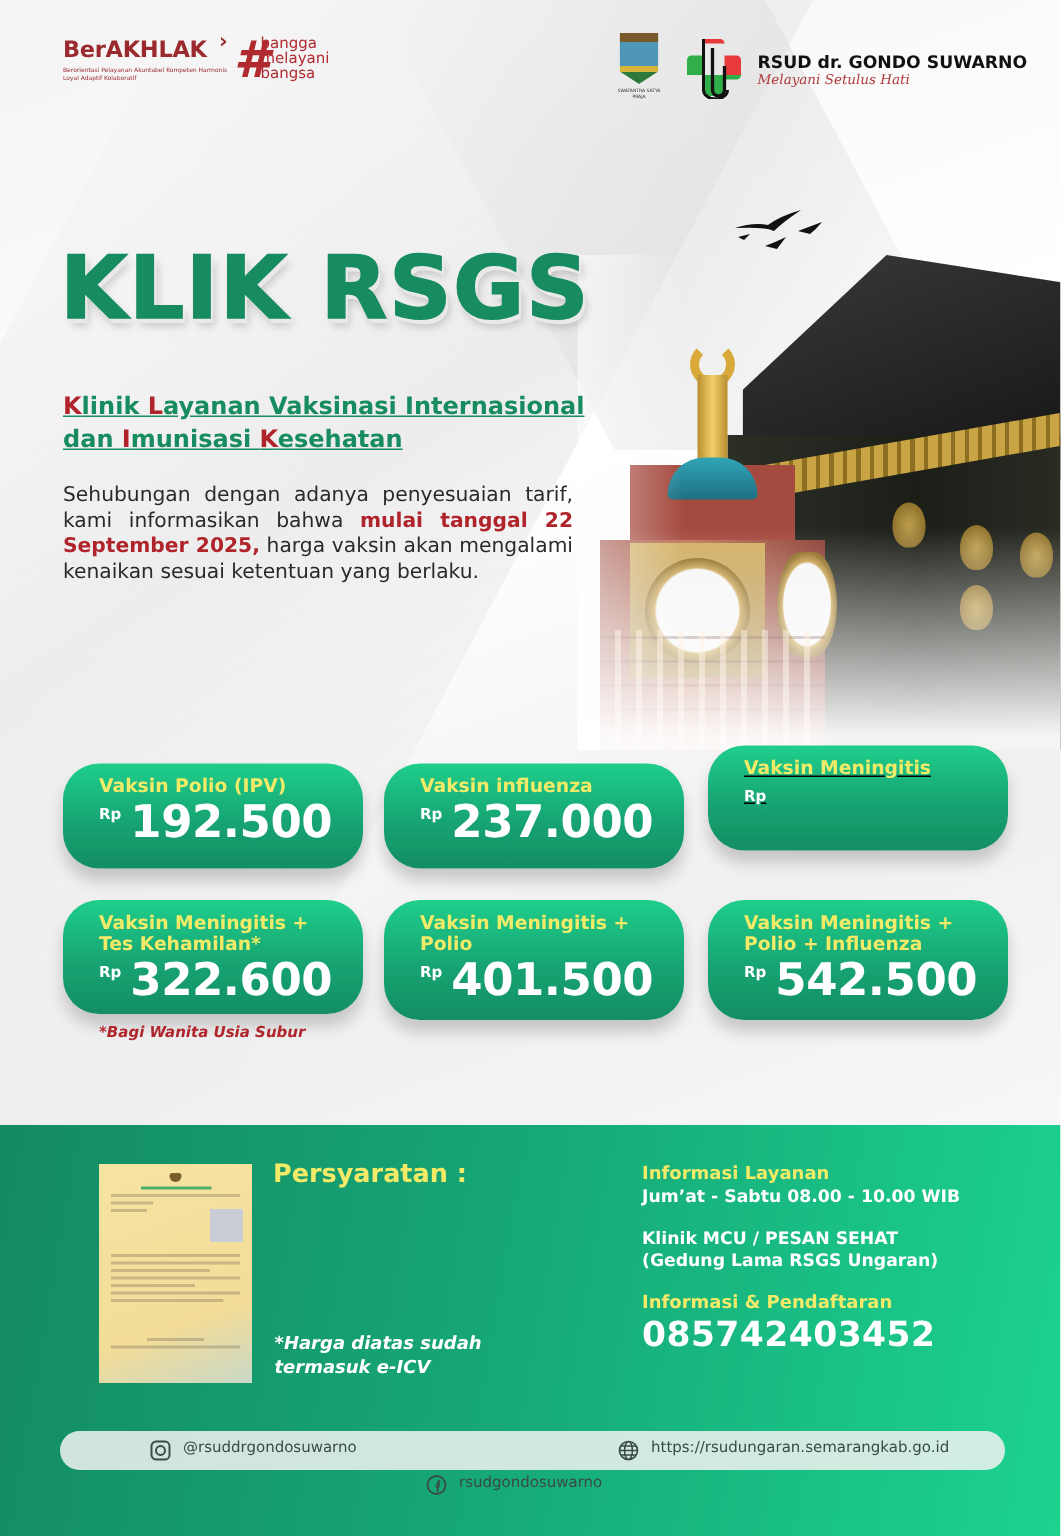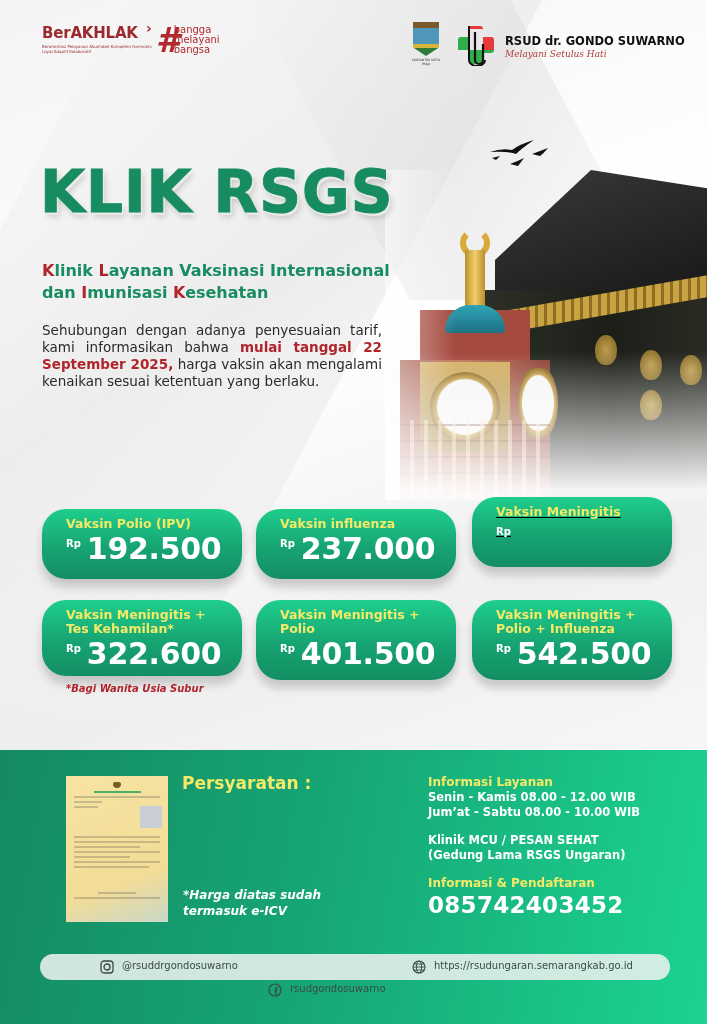--- a/index.html
+++ b/index.html
@@ -36,21 +36,21 @@
   
   .birds { left: 490px; top: 138px; width: 70px; height: 35px; }
 
   
   .main-title {
     left: 40px; top: 158px;
     font-family: "DejaVu Sans", sans-serif; font-weight: 900; font-size: 58px; letter-spacing: 1px;
     color: #178c60; -webkit-text-stroke: 1px #178c60;
     text-shadow: 2px 3px 0 #e9e9e9, 3px 5px 6px rgba(0,0,0,0.18);
   }
-  .subtitle { left: 42px; top: 260px; font-size: 16px; font-weight: 700; color: #178c60; line-height: 22px; }
+  .subtitle { left: 42px; top: 260px; font-size: 16px; font-weight: 700; color: #178c60; line-height: 22px; text-decoration: underline; }
   .subtitle .r { color: #b0242b; }
 
   .intro { left: 42px; top: 322px; width: 340px; font-size: 13.5px; line-height: 17px; color: #2a2a2a; text-align: justify; text-align-last: left; }
   .intro .hl { color: #b0242b; font-weight: 700; }
 
   
   .illustration { left: 385px; top: 170px; width: 322px; height: 330px; overflow: hidden; }
   .kaaba-top { position: absolute; left: 110px; top: 0; width: 240px; height: 150px; background: linear-gradient(160deg, #3a3a3a, #121212); clip-path: polygon(40% 0, 100% 15%, 100% 100%, 0 100%, 0 60%); }
   .kaaba-body { position: absolute; left: 100px; top: 120px; width: 230px; height: 220px; background: linear-gradient(90deg, #2b2f26 0%, #1c1f18 55%, #2a2c24 100%); }
   .kaaba-band { position: absolute; left: 90px; top: 125px; width: 240px; height: 22px; background: repeating-linear-gradient(90deg, #c9a444 0 6px, #8e6f22 6px 9px); transform: skewY(-10deg); }
@@ -251,41 +251,40 @@
   <div class="req-title">Persyaratan :</div>
   <ul class="req-list">
   </ul>
   <div class="price-note">
     <div>*Harga diatas sudah</div>
     <div>termasuk e-ICV</div>
   </div>
 
   <div class="info">
     <div class="h">Informasi Layanan</div>
-    <div class="t">Senin - Kamis 08.00 - 12.00 WIB</div>
     <div class="t">Jum’at - Sabtu 08.00 - 10.00 WIB</div>
     <div class="gap"></div>
     <div class="t">Klinik MCU / PESAN SEHAT</div>
     <div class="t">(Gedung Lama RSGS Ungaran)</div>
     <div class="gap"></div>
     <div class="h">Informasi &amp; Pendaftaran</div>
     <div class="phone">085742403452</div>
   </div>
 
   <div class="social">
     <div class="it" style="left:60px;">
       <span class="ic">
         <svg width="14" height="14" viewBox="0 0 14 14">
             <rect x="1" y="1" width="12" height="12" rx="3" fill="none" stroke="#3a4a44" stroke-width="1.3"></rect>
             <circle cx="7" cy="7" r="3" fill="none" stroke="#3a4a44" stroke-width="1.3"></circle>
           </svg>
       </span>
       <span>@rsuddrgondosuwarno</span>
     </div>
-    <div class="it" style="left:228px;margin-top:46px;">
+    <div class="it" style="left:244px;margin-top:46px;">
       <span class="ic">
         <svg width="14" height="14" viewBox="0 0 14 14">
             <circle cx="7" cy="7" r="6" fill="none" stroke="#3a4a44" stroke-width="1.2"></circle>
             <path d="M7.8 12 V6.5 H9.3 M6.3 8 H9 M7.8 6.5 Q7.8 4.2 9.5 4.2" fill="none" stroke="#3a4a44" stroke-width="1.2"></path>
           </svg>
       </span>
       <span>rsudgondosuwarno</span>
     </div>
     <div class="it" style="left:372px;">
       <span class="ic">

